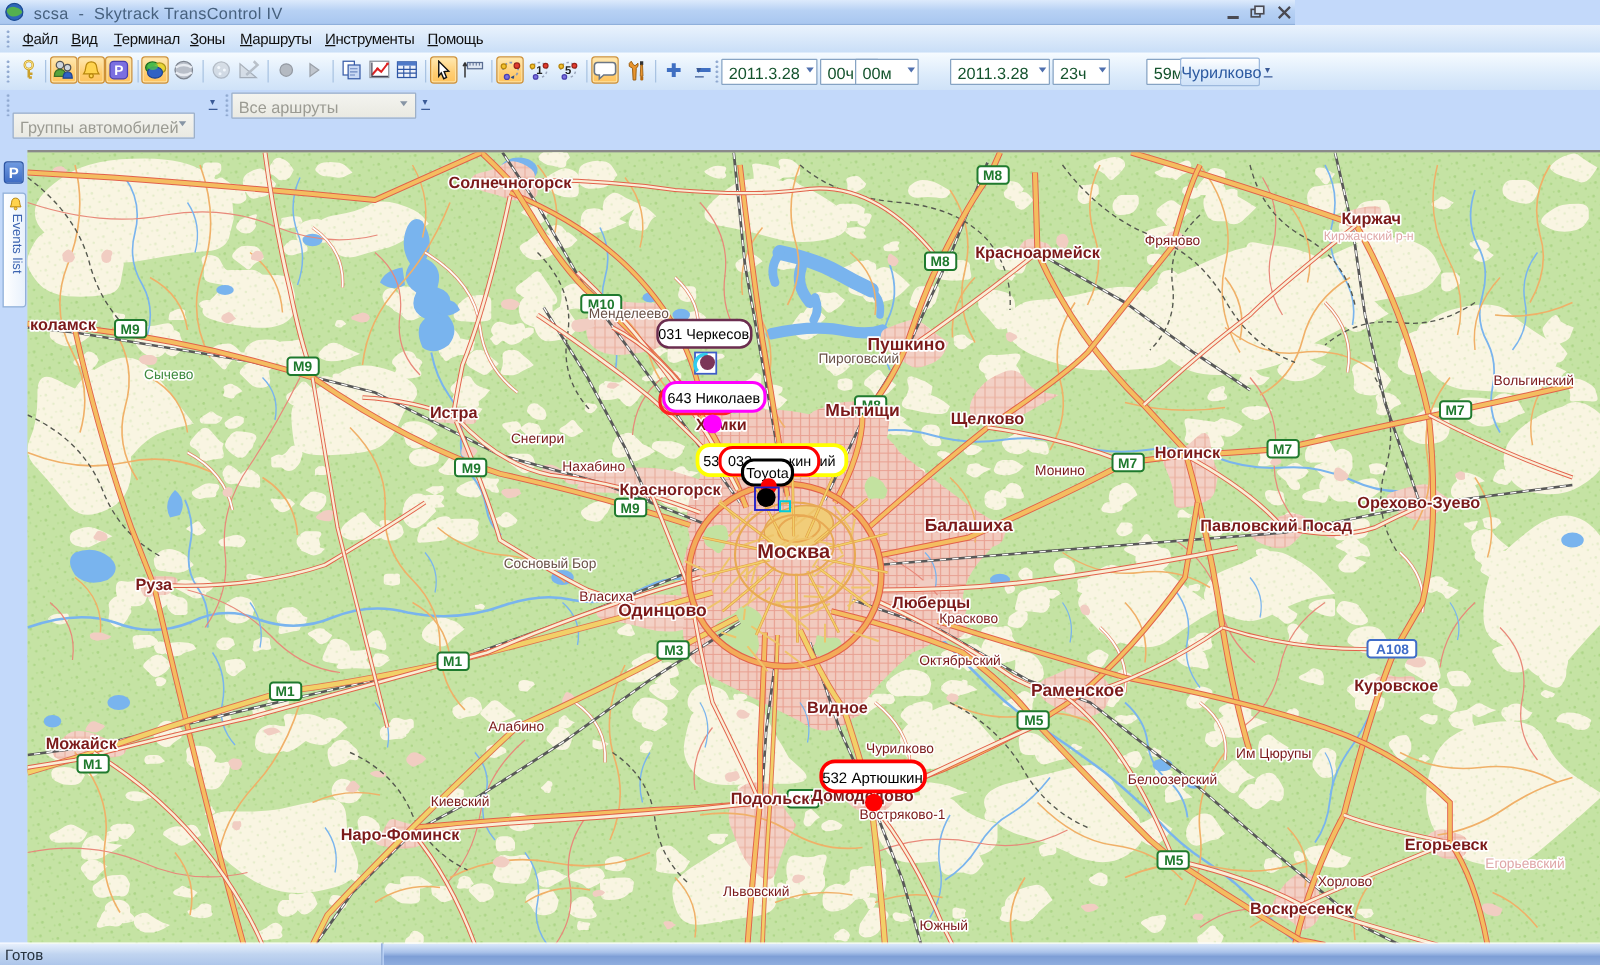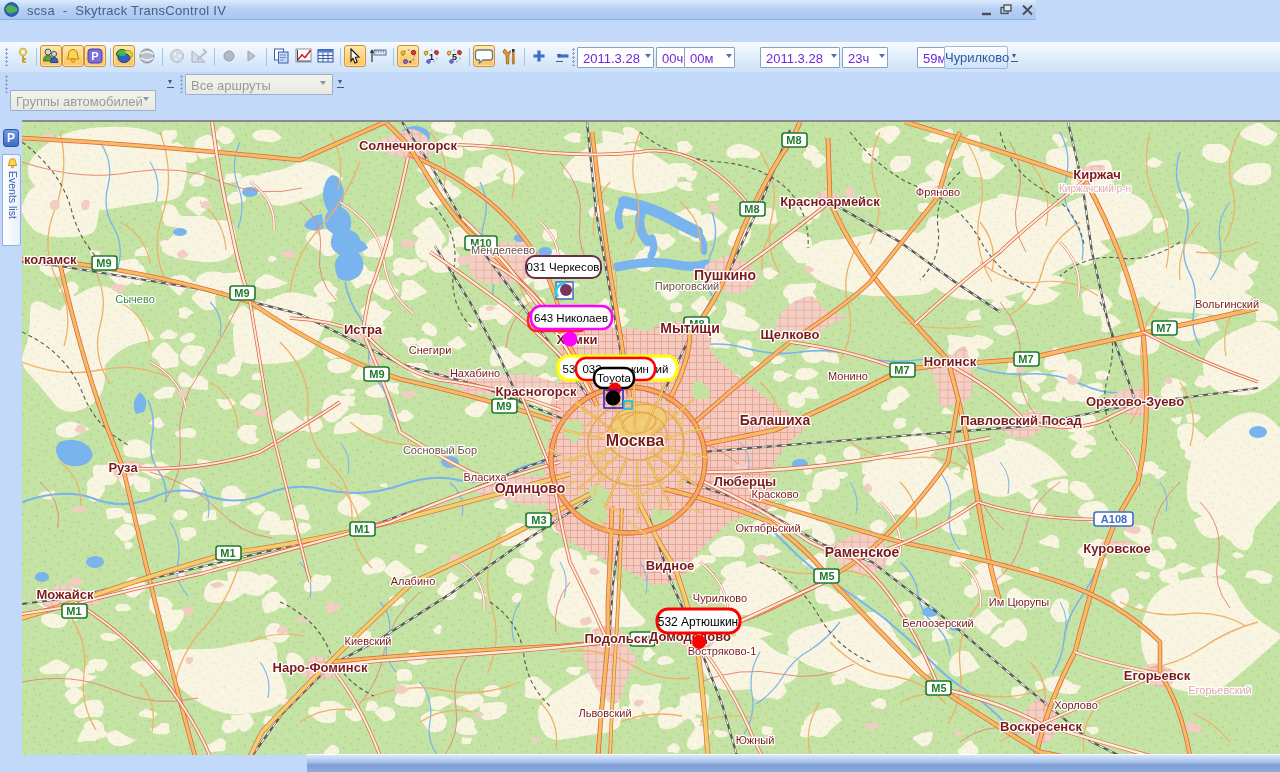--- a/index.html
+++ b/index.html
@@ -17,21 +17,21 @@
 #tbar{position:absolute;left:0;top:42px;width:1280px;height:30px;background:linear-gradient(#f6fbff,#dcebfb 60%,#cfe2f8);}
 .tb{position:absolute;top:3px;width:22px;height:22px;border-radius:3px;display:flex;align-items:center;justify-content:center}
 .tb.on{background:linear-gradient(#ffe9b2,#ffce74 60%,#ffc35c);border:1px solid #cf9136;box-shadow:inset 0 0 0 1px #ffe2a0}
 .tsep{position:absolute;top:6px;width:1px;height:18px;background:#a9c3e2}
 
 .combo{position:absolute;background:#fff;border:1px solid #86a3c3;height:21px;font-size:13px;color:#9b9b93;border-radius:1px}
 #row2 .combo{background:linear-gradient(#f4f4ef,#e9e9e2);border:1px solid #9db0c8}
 #row2 .combo .ar{border-top-color:#8795a5}
 .combo .ar{position:absolute;right:2px;top:6px;width:0;height:0;border-left:3.5px solid rgba(0,0,0,0);border-right:3.5px solid rgba(0,0,0,0);border-top:4.5px solid #4f6fae}
 .combo .tx{position:absolute;left:5px;top:3px;white-space:nowrap}
-.combo.dk .tx{color:#6d28d9}
+.combo.dk .tx{color:#14532d}
 .morebtn{position:absolute;width:12px;height:22px;color:#3a5a96;font-size:8px;text-align:center;line-height:8px}
 .morebtn:after{content:"";display:block;margin:1px auto 0;width:7px;border-top:1.5px solid #3a5a96}
 #row2{position:absolute;left:0;top:72px;width:1280px;height:25px;background:#c3d9fa}
 
 #tabrow{position:absolute;left:0;top:97px;width:1280px;height:23px;background:#c3d9fa}
 #tab1{position:absolute;left:30px;top:1px;width:88px;height:22px;background:linear-gradient(#ffffff,#f0f6fd);border:1px solid #7da2cd;border-bottom:none;border-radius:4px 4px 0 0;font-size:12px;color:#2456ad}
 #tab1 .tx{position:absolute;left:23px;top:4px;white-space:nowrap;font-size:11.5px}
 
 #sbar{position:absolute;left:0;top:120px;width:22px;height:634px;background:#c3d9fa}
 #pbtn{position:absolute;left:3px;top:9px;width:16px;height:18px;background:linear-gradient(#6f9ae0,#3f6cc4);border:1px solid #2d55a2;border-radius:3px;color:#fff;font-size:12px;font-weight:bold;text-align:center;line-height:17px}
@@ -53,20 +53,30 @@
         <path d="M1 6 Q5 2 9 4 Q13 5 14 8 Q10 12 5 11 Q2 10 1 6Z" fill="#54b04e"></path>
         <circle cx="7.5" cy="7.5" r="6.8" fill="none" stroke="#1d4b90"></circle>
       </svg>
  <span class="txt">scsa&nbsp; -&nbsp; Skytrack TransControl IV</span>
  <svg style="position:absolute;right:3px;top:4px" width="52" height="12" viewBox="0 0 52 12">
         <path d="M1 10h9" stroke="#4a4a52" stroke-width="2.4"></path>
         <rect x="20" y="3.5" width="7" height="6" fill="none" stroke="#4a4a52" stroke-width="1.3"></rect>
         <rect x="23" y="1" width="7" height="6" fill="#dce8f8" stroke="#4a4a52" stroke-width="1.3"></rect>
         <path d="M42 1.5 L51 10.5 M51 1.5 L42 10.5" stroke="#4a4a52" stroke-width="1.8"></path>
       </svg>
+</div>
+<div id="menu">
+ <div class="grip" style="left:5px;top:4px;height:14px"></div>
+ <span class="it" style="left:18px"><u>Ф</u>айл</span>
+ <span class="it" style="left:57px"><u>В</u>ид</span>
+ <span class="it" style="left:91px"><u>Т</u>ерминал</span>
+ <span class="it" style="left:152px"><u>З</u>оны</span>
+ <span class="it" style="left:192px"><u>М</u>аршруты</span>
+ <span class="it" style="left:260px"><u>И</u>нструменты</span>
+ <span class="it" style="left:342px"><u>П</u>омощь</span>
 </div>
 <div id="tbar">
  <div class="grip" style="left:5px;top:6px;height:18px"></div>
  <div class="tb" style="left:12px" id="ic-key">
         <svg width="18" height="18" viewBox="0 0 18 18">
           <circle cx="9" cy="5" r="3.2" fill="none" stroke="#caa02c" stroke-width="2"></circle>
           <path d="M9 8 L9 15 M9 12 L12 12 M9 15 L11.5 15" stroke="#caa02c" stroke-width="2" fill="none"></path>
           <circle cx="9" cy="5" r="3.2" fill="none" stroke="#ffe788" stroke-width=".8"></circle>
         </svg>
       </div>
@@ -1499,14 +1509,17 @@
 <text x="614" y="380" font-size="11.5" fill="#000" text-anchor="middle" font-family="Liberation Sans">Toyota</text>
 <circle cx="615" cy="387" r="6.5" fill="#ff0000"></circle>
 <rect x="604" y="388" width="19" height="18" fill="none" stroke="#2222cc" stroke-width="1.5"></rect>
 <circle cx="613" cy="396" r="7.5" fill="#000"></circle>
 <rect x="624" y="399" width="8" height="8" fill="none" stroke="#00ccdd" stroke-width="1.6"></rect>
 <rect x="657" y="607" width="83" height="24" rx="11" fill="#fff" stroke="#ff0000" stroke-width="3"></rect>
 <text x="698" y="624" font-size="12" fill="#000" text-anchor="middle" font-family="Liberation Sans">532 Артюшкин</text>
 <circle cx="699" cy="640" r="7" fill="#ff0000"></circle>
       </svg></div>
 <div id="status">
+ <div class="lp">
+        <span class="tx">Готов</span>
+      </div>
  <div class="rp"></div>
 </div>
 </div>
 </body></html>

